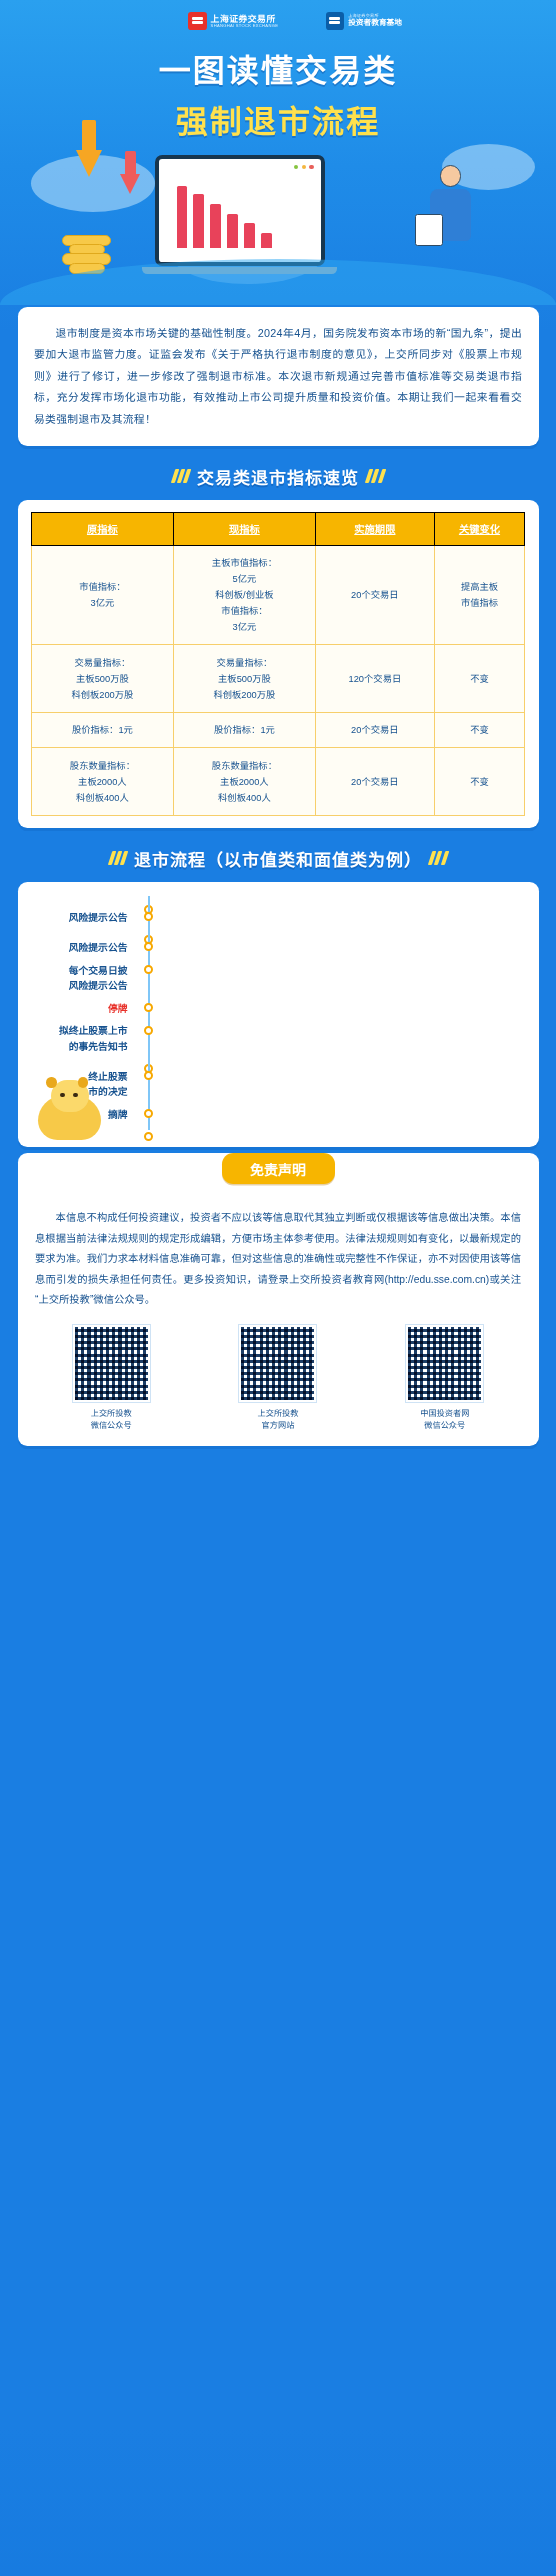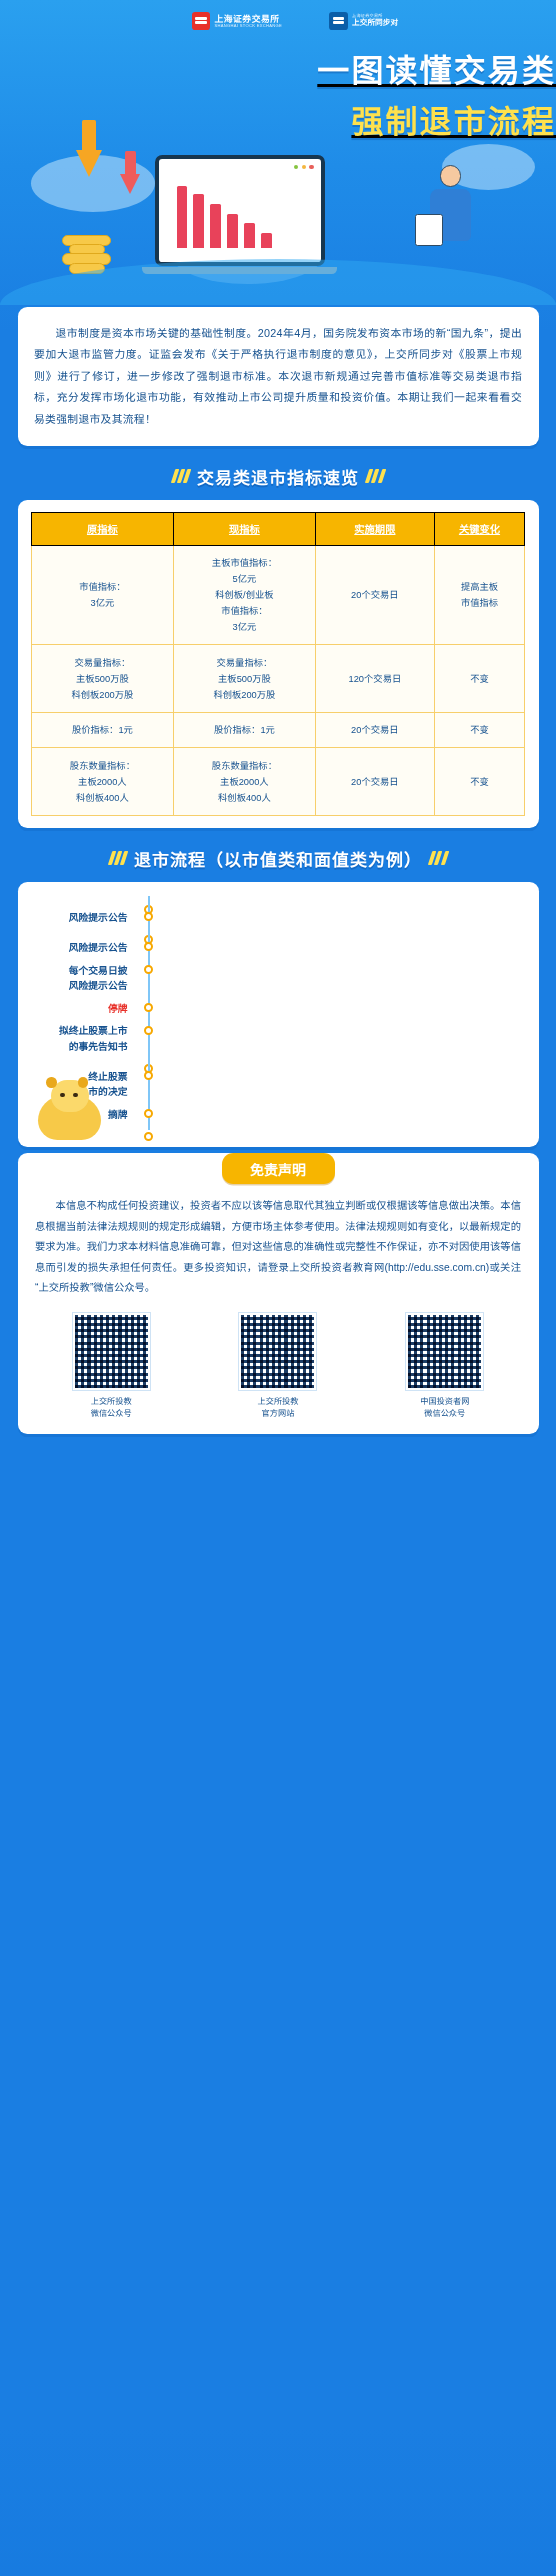--- a/index.html
+++ b/index.html
@@ -37,21 +37,21 @@
   }
   .logo-mark.blue { background:#0b5ea8; }
   .logo-text { color:#fff; line-height:1.15; }
   .logo-text .t1 { font-size:8.8px; font-weight:bold; letter-spacing:0.5px; }
   .logo-text .t2 { font-size:4.1px; letter-spacing:0.3px; opacity:.85; }
   .logo-text .t2b { font-size:7.7px; font-weight:bold; }
 
   
   .hero { position: relative; height: 268px; }
   .hero-title {
-    text-align: right; padding-top: 9.3px; position: relative; z-index: 3; text-decoration: underline;
+    text-align: center; padding-top: 9.3px; position: relative; z-index: 3;
   }
   .hero-title .l1 {
     font-size: 32px; font-weight: bold; color: #ffffff; letter-spacing: 2.1px;
     text-shadow: 0 2.1px 0 rgba(10,70,150,.35);
   }
   .hero-title .l2 {
     font-size: 32px; font-weight: bold; color: #ffe14d; letter-spacing: 2.1px;
     margin-top: 5.2px; text-shadow: 0 2.1px 0 rgba(10,70,150,.35);
   }
   .hero-art { position:absolute; left:0; right:0; top:98px; height:170px; }
@@ -157,21 +157,21 @@
   .mascot .body{ position:absolute; left:5.2px; top:17.5px; width:63px;height:44px;background:#f7c948;border-radius:26px 26px 20.6px 20.6px;}
   .mascot .head{ position:absolute; left:17.5px; top:2.1px; width:38px;height:32px;background:#fbd96b;border-radius:20.6px;}
   .mascot .horn{ position:absolute; width:10.3px;height:10.3px;border-radius:50%;background:#e9a81c; top:-1px;}
   .mascot .horn.l{ left:13.4px;} .mascot .horn.r{ left:45px;}
   .mascot .eye{ position:absolute; width:4.6px;height:4.6px;border-radius:50%;background:#3a2a12; top:14.4px;}
   .mascot .eye.l{ left:27px;} .mascot .eye.r{ left:40px;}
 
   
   .disc-card { padding:0 0 13.4px; overflow:visible; }
   .disc-head {
-    width:113px; margin:-11.3px auto 0; background:#f7b500; color:#fff;
+    width:113px; margin:-11.3px auto 12px; background:#f7b500; color:#fff;
     font-size:14px; font-weight:bold; text-align:center; border-radius:11.3px;
     padding:5.2px 0; box-shadow:0 1.5px 0 rgba(180,120,0,.35);
   }
   .disc-body {
     padding:12.4px 17.5px 0; font-size:10.3px; line-height:20.6px; color:#17528f; text-align:justify; text-indent:2em;
   }
   .qr-row { display:flex; justify-content:space-around; padding:14.4px 10.3px 0; }
   .qr-item { text-align:center; }
   .qr {
     width:77px; height:77px; background:
@@ -193,21 +193,21 @@
       <div class="logo-mark"></div>
       <div class="logo-text">
         <div class="t1">上海证券交易所</div>
         <div class="t2">SHANGHAI STOCK EXCHANGE</div>
       </div>
     </div>
     <div class="logo-box">
       <div class="logo-mark blue"></div>
       <div class="logo-text">
         <div class="t2">上海证券交易所</div>
-        <div class="t2b">上交所同步对</div>
+        <div class="t2b">投资者教育基地</div>
       </div>
     </div>
   </div>
 
   <div class="hero">
     <div class="hero-title">
       <div class="l1">一图读懂交易类</div>
       <div class="l2">强制退市流程</div>
     </div>
     <div class="hero-art">

